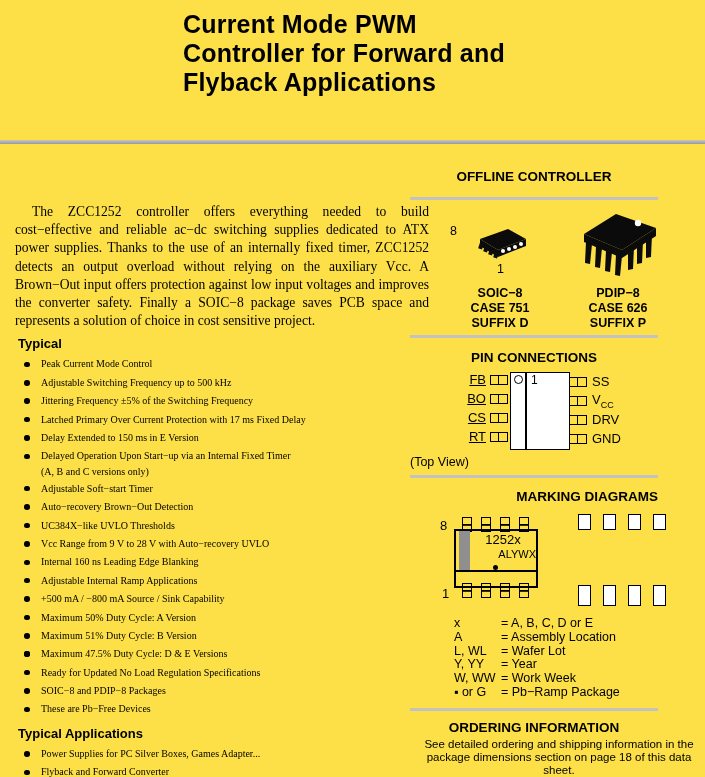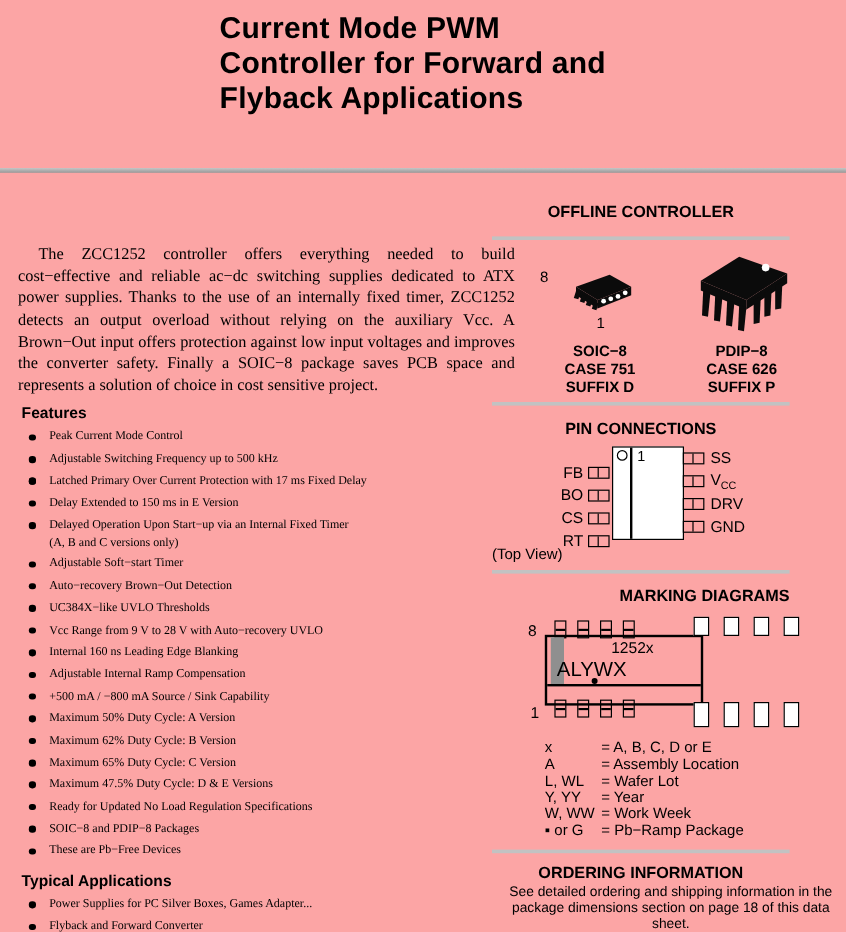--- a/index.html
+++ b/index.html
@@ -1,16 +1,16 @@
 <!DOCTYPE html>
 <html><head>
 <meta charset="utf-8">
 <style>
   html,body { margin:0; padding:0; background:#fff; }
-  .page { position:relative; width:705px; height:777px; background:#fca5a5; color:#000;
+  .page { position:relative; width:705px; height:777px; background:#fde047; color:#000;
           font-family:"Liberation Serif", serif; overflow:hidden; }
 
   
   .doc-title { position:absolute; left:183px; top:10px;
                font-family:"Liberation Sans", sans-serif; font-weight:bold;
                font-size:25px; line-height:29px; white-space:pre-line; letter-spacing:.2px; }
 
   .top-rule { position:absolute; left:0; top:140px; width:705px; height:4px;
               background:linear-gradient(#c6c6c6,#989898); }
 
@@ -54,47 +54,47 @@
   .p1 { left:47px; top:56px; }
 
   
   .pindiag { position:relative; width:240px; height:82px; margin:5px 0 0 4px; }
   .chip { position:absolute; left:96px; top:2px; width:58px; height:76px;
           border:1.5px solid #000; background:#fff; }
   .chip-strip { position:absolute; left:14px; top:0; bottom:0; width:1.5px; background:#000; }
   .chip-dot { position:absolute; left:3px; top:2px; width:7px; height:7px;
               border:1.2px solid #000; border-radius:50%; }
   .chip-one { position:absolute; left:20px; top:0; font-size:12px; }
-  .lpins { position:absolute; left:0; top:14px; width:94px; }
+  .lpins { position:absolute; left:0; top:0; width:94px;text-decoration:underline; }
   .rpins { position:absolute; left:155px; top:2px; width:85px; }
   .prow { display:flex; align-items:center; height:19px; }
   .lpins .prow { justify-content:flex-end; }
   .pinbox { width:16px; height:8px; border:1.1px solid #000; flex:0 0 auto;
             background:linear-gradient(#000,#000) center/1.3px 100% no-repeat; }
   .lpins .pinbox { margin-left:4px; }
   .rpins .pinbox { margin-right:5px; }
   .plabel { font-size:13px; }
   .plabel sub { font-size:9px; }
   .topview { width:248px; text-align:left; font-size:12.5px; margin-top:3px; }
 
   
   .mark-row { display:flex; align-items:flex-start; gap:16px; margin:8px 0 0 30px; }
   .smark { position:relative; width:106px; height:94px; }
   .pmark { position:relative; width:122px; height:98px; }
   .mlabel { position:absolute; font-size:13px; }
   .m8 { left:0; top:6px; }
   .m1 { left:2px; top:74px; }
   .soic-body { position:absolute; left:14px; top:17px; width:80px; height:55px;
-               border:2px solid #000;padding-left:48px; }
+               border:2px solid #000; }
   .soic-strip { position:absolute; left:3px; top:0; width:11px; height:39px; background:#8f8f8f; }
   .soic-line { position:absolute; left:0; right:0; top:39px; height:2px; background:#000; }
   .soic-dot { position:absolute; left:37px; top:34px; width:5px; height:5px;
               border-radius:50%; background:#000; }
   .soic-t1 { position:absolute; left:14px; right:0; top:1px; text-align:center; font-size:13px; }
-  .soic-t2 { position:absolute; left:8px; right:0; top:17px; text-align:left; font-size:17px; }
+  .soic-t2 { position:absolute; left:8px; right:0; top:17px; text-align:right; font-size:11px; }
   .vpin { position:absolute; width:8px; height:13px; border:1.3px solid #000; background:
           linear-gradient(#000,#000) center/100% 1.8px no-repeat; }
   .smark .tp { top:5px; } .smark .bp { top:71px; }
   .pdip-body { position:absolute; left:6px; top:14px; width:104px; height:60px;
                border:2px solid #000; border-radius:3px; background:#fff; }
   .pdip-pin { position:absolute; width:11px; height:14px; border:1.5px solid #000; background:#fff; }
   .pmark .tp { top:2px; } .pmark .bp { top:73px; height:19px; }
   .pdip-notch { position:absolute; left:-2px; top:21px; width:8px; height:16px;
                 border:2px solid #000; border-left:none; border-radius:0 16px 16px 0; background:#fff; }
   .pdip-circle { position:absolute; left:5px; bottom:4px; width:15px; height:15px;
@@ -115,37 +115,38 @@
 <div class="page">
 
   <div class="doc-title">Current Mode PWM
 Controller for Forward and
 Flyback Applications</div>
   <div class="top-rule"></div>
 
   <div class="left-col">
     <p class="intro">The ZCC1252 controller offers everything needed to build cost−effective and reliable ac−dc switching supplies dedicated to ATX power supplies. Thanks to the use of an internally fixed timer, ZCC1252 detects an output overload without relying on the auxiliary Vcc. A Brown−Out input offers protection against low input voltages and improves the converter safety. Finally a SOIC−8 package saves PCB space and represents a solution of choice in cost sensitive project.</p>
 
-    <div class="subhead">Features</div>
+    <div class="subhead">Typical</div>
     <ul class="blist">
 
         <li>
           <span class="bullet"></span>
           <span class="li-text">Peak Current Mode Control</span>
           
         </li>
 
         <li>
           <span class="bullet"></span>
           <span class="li-text">Adjustable Switching Frequency up to 500 kHz</span>
           
         </li>
 
         <li>
           <span class="bullet"></span>
+          <span class="li-text">Jittering Frequency ±5% of the Switching Frequency</span>
           
         </li>
 
         <li>
           <span class="bullet"></span>
           <span class="li-text">Latched Primary Over Current Protection with 17 ms Fixed Delay</span>
           
         </li>
 
         <li>
@@ -185,45 +186,44 @@
         </li>
 
         <li>
           <span class="bullet"></span>
           <span class="li-text">Internal 160 ns Leading Edge Blanking</span>
           
         </li>
 
         <li>
           <span class="bullet"></span>
-          <span class="li-text">Adjustable Internal Ramp Compensation</span>
+          <span class="li-text">Adjustable Internal Ramp Applications</span>
           
         </li>
 
         <li>
           <span class="bullet"></span>
           <span class="li-text">+500 mA / −800 mA Source / Sink Capability</span>
           
         </li>
 
         <li>
           <span class="bullet"></span>
           <span class="li-text">Maximum 50% Duty Cycle: A Version</span>
           
         </li>
 
         <li>
           <span class="bullet"></span>
-          <span class="li-text">Maximum 62% Duty Cycle: B Version</span>
-          
-        </li>
-
-        <li>
-          <span class="bullet"></span>
-          <span class="li-text">Maximum 65% Duty Cycle: C Version</span>
+          <span class="li-text">Maximum 51% Duty Cycle: B Version</span>
+          
+        </li>
+
+        <li>
+          <span class="bullet"></span>
           
         </li>
 
         <li>
           <span class="bullet"></span>
           <span class="li-text">Maximum 47.5% Duty Cycle: D &amp; E Versions</span>
           
         </li>
 
         <li>

